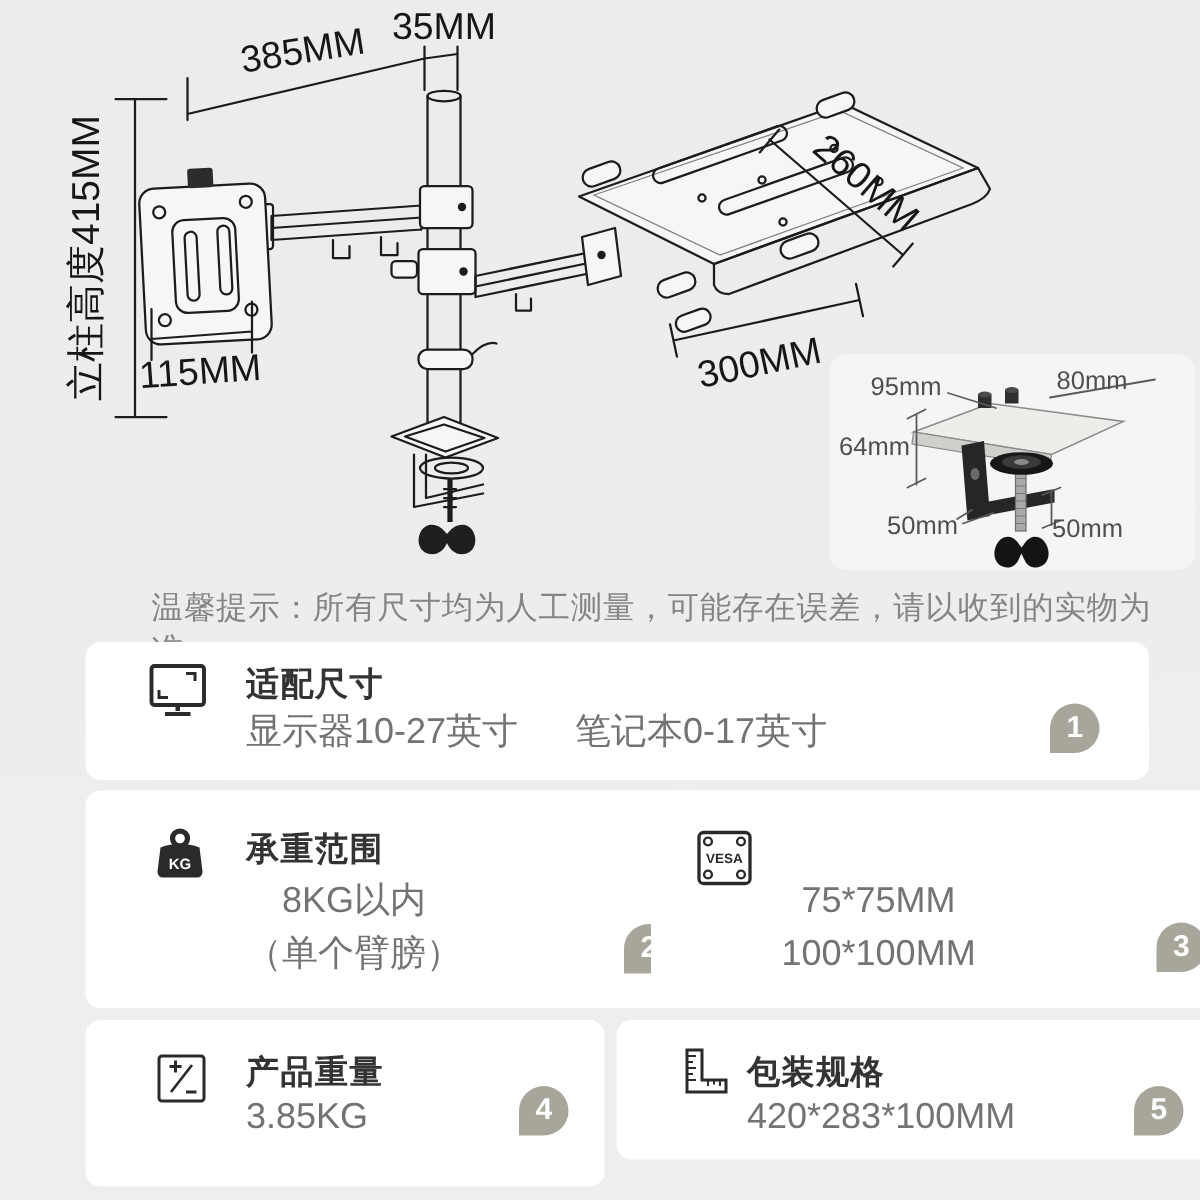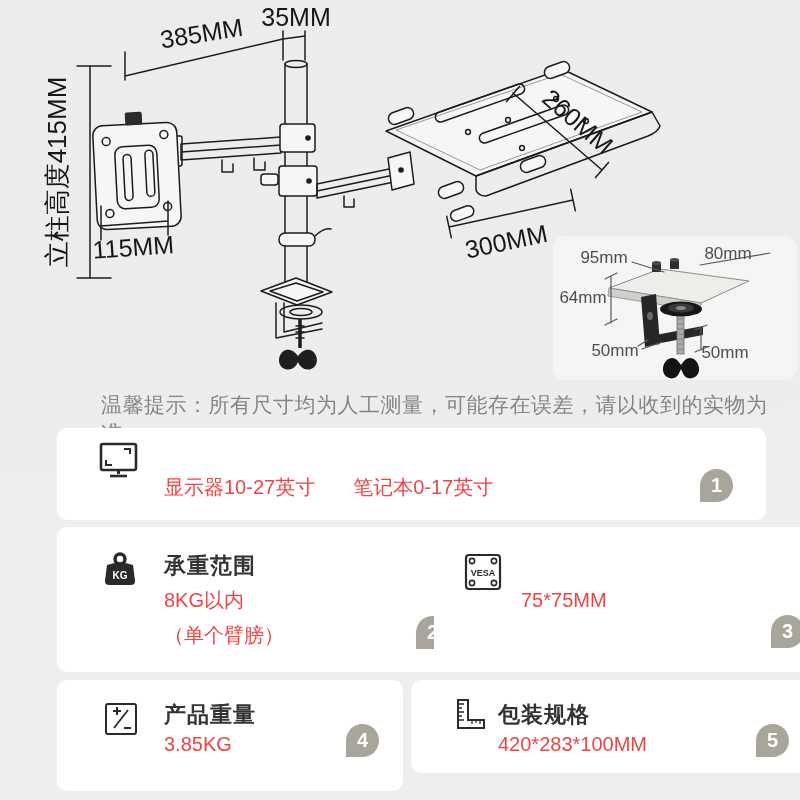--- a/index.html
+++ b/index.html
@@ -9,21 +9,21 @@
          font-family:"Liberation Sans","DejaVu Sans",sans-serif;}
   svg text{font-family:"Liberation Sans","DejaVu Sans",sans-serif;}
   .ln{stroke:#1c1c1c;stroke-width:1.5;fill:none;stroke-linecap:round;stroke-linejoin:round;}
   .fillp{fill:#f6f6f4;}
   .dim{font-size:25px;fill:#161616;font-weight:500;}
   .dimsmall{font-size:17px;fill:#4f4f4f;}
   .inset-ln{stroke:#5a5a5a;stroke-width:1.2;fill:none;stroke-linecap:round;}
   .notice{position:absolute;left:101px;top:391px;font-size:21px;color:#858585;letter-spacing:0.5px;}
   .card{position:absolute;background:#ffffff;border-radius:10px;}
   .card-title{position:absolute;font-size:22px;font-weight:bold;color:#333333;letter-spacing:1px;white-space:nowrap;}
-  .card-values{position:absolute;font-size:20px;color:#ef4444;line-height:35px;white-space:nowrap;}
+  .card-values{position:absolute;font-size:24px;color:#737373;line-height:35px;white-space:nowrap;text-align:center;}
   .card-icon{position:absolute;}
   .badge{position:absolute;width:33px;height:33px;background:#a8a69a;border-radius:50% 50% 50% 0;
          color:#ffffff;font-size:20px;font-weight:bold;display:flex;align-items:center;justify-content:center;}
   .gap2{display:inline-block;margin-left:38px;}
 </style>
 </head>
 <body>
 
 <div class="stage">
 
@@ -149,20 +149,21 @@
   <div class="notice">温馨提示：所有尺寸均为人工测量，可能存在误差，请以收到的实物为准。</div>
 
   <div class="card" style="left:57px;top:428px;width:709px;height:92px;">
     <svg class="card-icon" style="left:42px;top:14px;" width="40" height="38" viewBox="0 0 40 38">
       <rect x="2" y="2" width="35" height="26" rx="2" stroke="#2a2a2a" stroke-width="2.6" fill="none"></rect>
       <path d="M7,18 v5 h6" stroke="#2a2a2a" stroke-width="2" fill="none"></path>
       <path d="M25,7 h6 v5" stroke="#2a2a2a" stroke-width="2" fill="none"></path>
       <path d="M19.5,28 v4" stroke="#2a2a2a" stroke-width="3"></path>
       <path d="M11,34 h17" stroke="#2a2a2a" stroke-width="2.6"></path>
     </svg>
+    <div class="card-title" style="left:107px;top:13px;">适配尺寸</div>
     <div class="card-values" style="left:107px;top:42px;">
       <span>显示器10-27英寸</span><span class="gap2">笔记本0-17英寸</span>
     </div>
     <div class="badge" style="right:33px;top:41px;">1</div>
   </div>
 
   <div class="card" style="left:57px;top:527px;width:416px;height:145px;">
     <svg class="card-icon" style="left:44px;top:24px;" width="38" height="38" viewBox="0 0 38 38">
       <circle cx="19" cy="8" r="5" stroke="#2a2a2a" stroke-width="3.5" fill="none"></circle>
       <path d="M6,14 q13,-5 26,0 l2,16 q0,4 -4,4 h-22 q-4,0 -4,-4 z" fill="#2a2a2a"></path>
@@ -180,20 +181,21 @@
     <svg class="card-icon" style="left:30px;top:26px;" width="38" height="38" viewBox="0 0 38 38">
       <rect x="2" y="2" width="34" height="34" rx="3" stroke="#2a2a2a" stroke-width="2.2" fill="#ffffff"></rect>
       <circle cx="8" cy="8" r="2.6" stroke="#2a2a2a" stroke-width="1.6" fill="none"></circle>
       <circle cx="30" cy="8" r="2.6" stroke="#2a2a2a" stroke-width="1.6" fill="none"></circle>
       <circle cx="8" cy="30" r="2.6" stroke="#2a2a2a" stroke-width="1.6" fill="none"></circle>
       <circle cx="30" cy="30" r="2.6" stroke="#2a2a2a" stroke-width="1.6" fill="none"></circle>
       <text x="19" y="22.5" text-anchor="middle" style="font-size:9px;font-weight:bold;fill:#2a2a2a;">VESA</text>
     </svg>
     <div class="card-values" style="left:87px;top:56px;">
       <div>75*75MM</div>
+      <div>100*100MM</div>
     </div>
     <div class="badge" style="right:21px;top:88px;">3</div>
   </div>
 
   <div class="card" style="left:57px;top:680px;width:346px;height:111px;">
     <svg class="card-icon" style="left:47px;top:22px;" width="34" height="34" viewBox="0 0 34 34">
       <rect x="2" y="2" width="30" height="30" rx="2" stroke="#2a2a2a" stroke-width="2" fill="#ffffff"></rect>
       <path d="M9,9 h8 M13,5 v8" stroke="#2a2a2a" stroke-width="2"></path>
       <path d="M24,8 L10,26" stroke="#2a2a2a" stroke-width="1.8"></path>
       <path d="M20,26 h7" stroke="#2a2a2a" stroke-width="2"></path>

